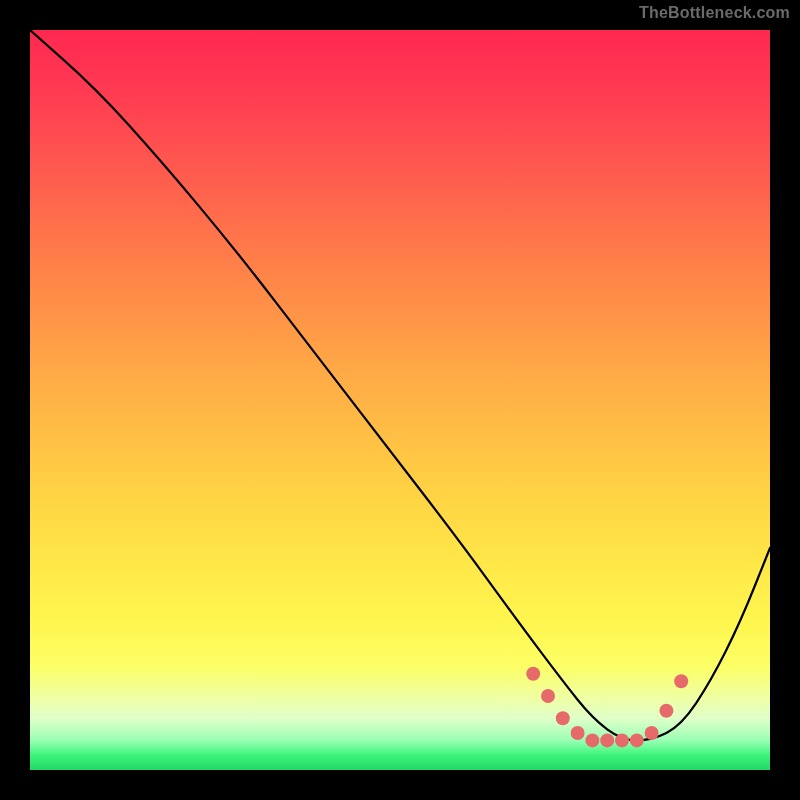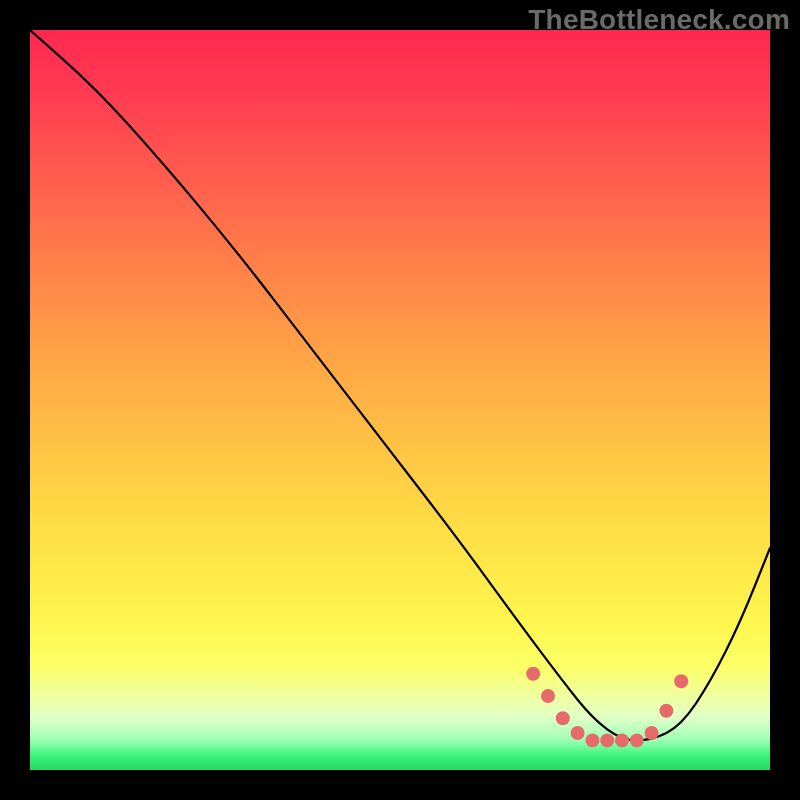--- a/index.html
+++ b/index.html
@@ -47,21 +47,21 @@
     left: 0;
     top: 0;
     width: 740px;
     height: 740px;
   }
   .watermark {
     position: absolute;
     top: 4px;
     right: 10px;
     color: #6a6a6a;
-    font-size: 28px;
+    font-size: 16px;
     font-weight: 600;
     letter-spacing: 0.2px;
   }
 </style>
 </head>
 <body>
 
 <div class="stage">
   <div class="watermark">TheBottleneck.com</div>
 

